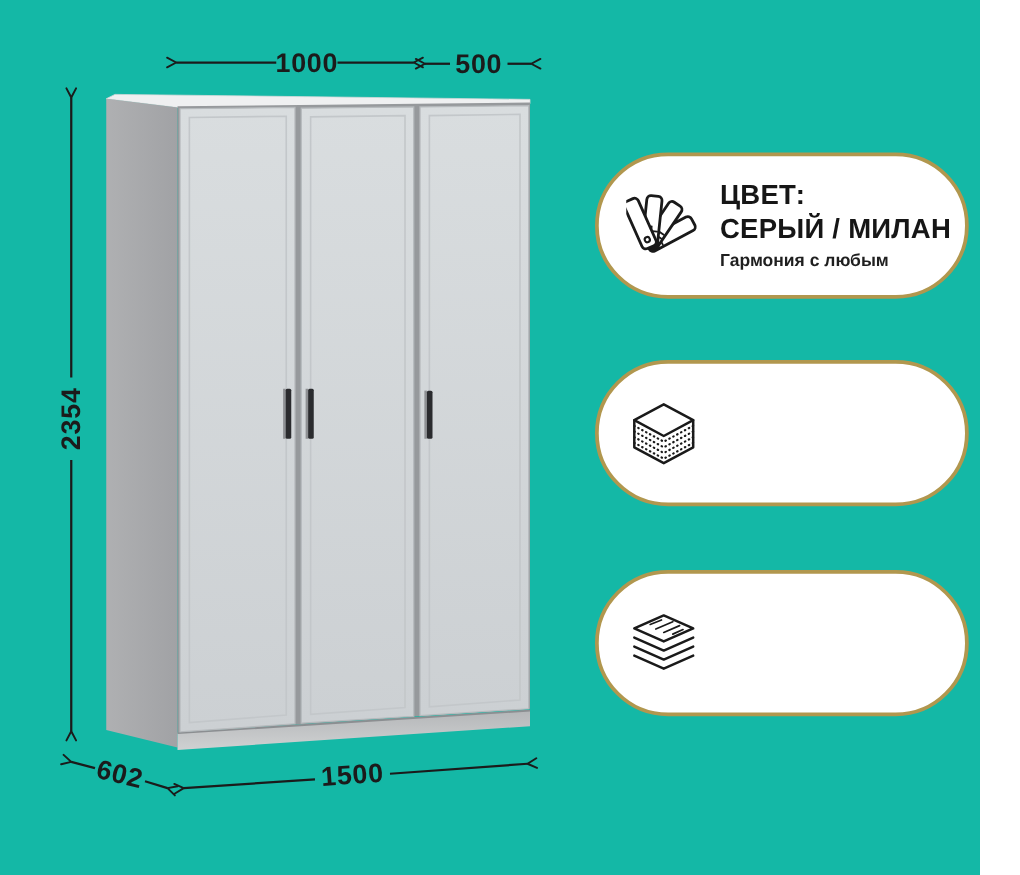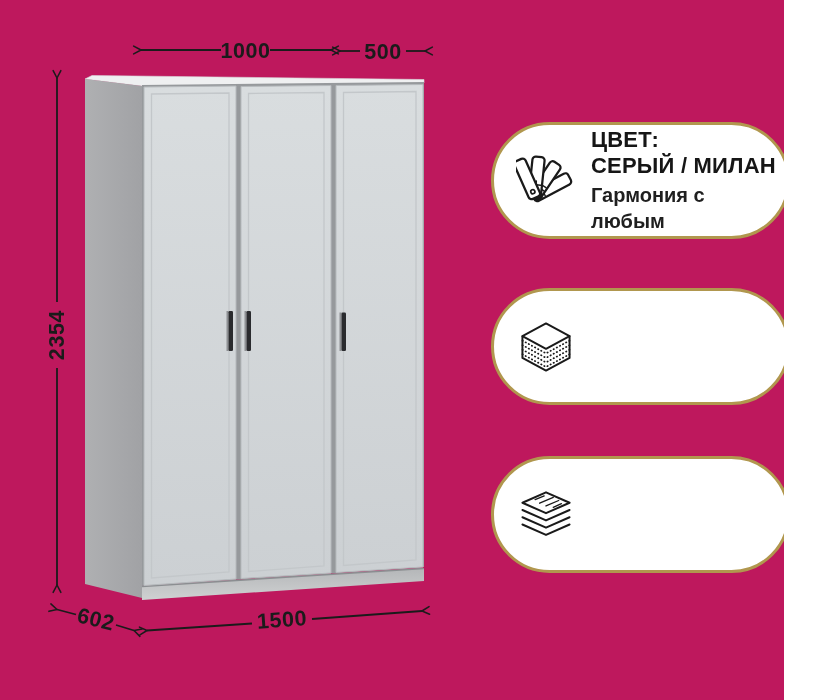--- a/index.html
+++ b/index.html
@@ -1,33 +1,33 @@
 <!DOCTYPE html>
 <html><head>
 <meta charset="utf-8">
 <style>
   html,body{margin:0;padding:0;background:#ffffff;}
   #canvas{
     position:relative;
     width:784px;height:700px;
-    background:#be185d;
+    background:#14b8a6;
     overflow:hidden;
     font-family:"Liberation Sans",sans-serif;
   }
   #diagram{position:absolute;left:0;top:0;}
   .dim{
     font-family:"Liberation Sans",sans-serif;
     font-size:21.5px;
     font-weight:700;
     fill:#1b1b1b;
     letter-spacing:0.6px;
   }
   .badge{
     position:absolute;
-    left:491px;
+    left:476px;
     width:299px;height:117px;
     box-sizing:border-box;
     border:3px solid #b1974e;
     border-radius:60px;
     background:#ffffff;
     display:flex;
     align-items:center;
     padding:0 18px 0 22px;
     gap:15px;
   }
@@ -42,21 +42,21 @@
     font-weight:700;
     color:#161616;
     line-height:1.22;
     letter-spacing:0.2px;
     white-space:nowrap;
   }
   .badge-title span{display:block;}
   .badge-title span:empty{display:none;}
   .badge-sub{
     margin-top:3px;
-    font-size:20px;
+    font-size:14px;
     font-weight:600;
     color:#1f1f1f;
     line-height:1.28;
   }
   .badge-sub div:empty{display:none;}
 </style>
 </head>
 <body>
 
 <div id="canvas">

